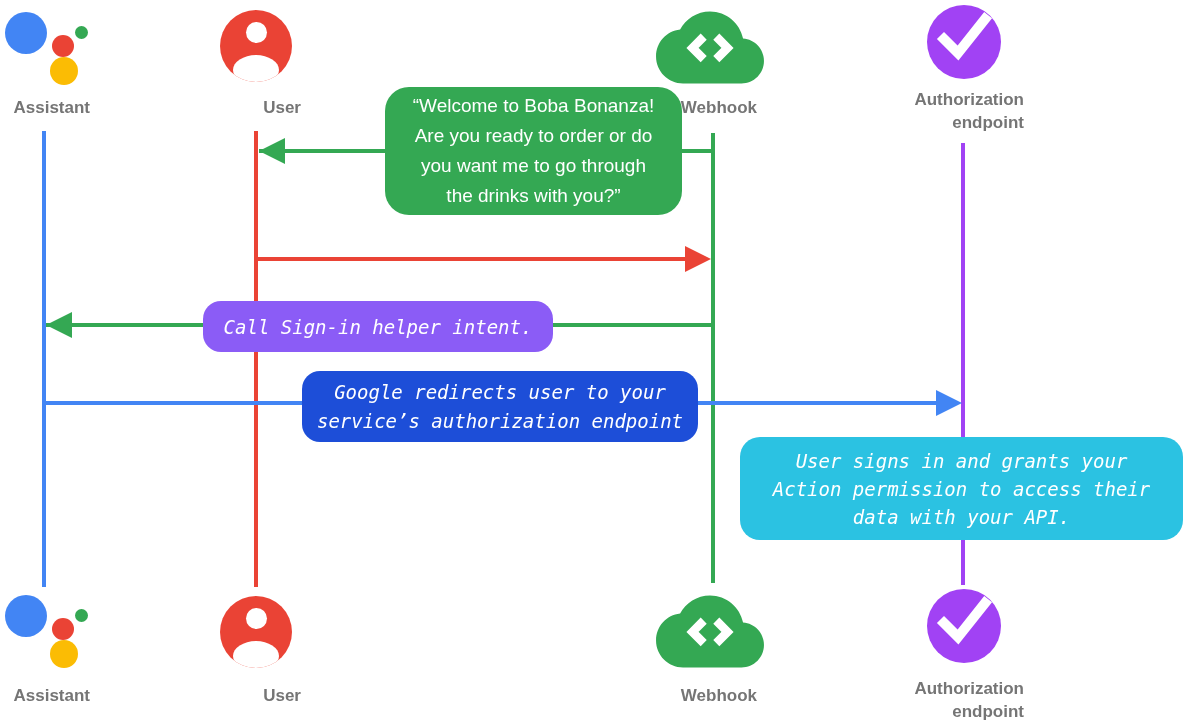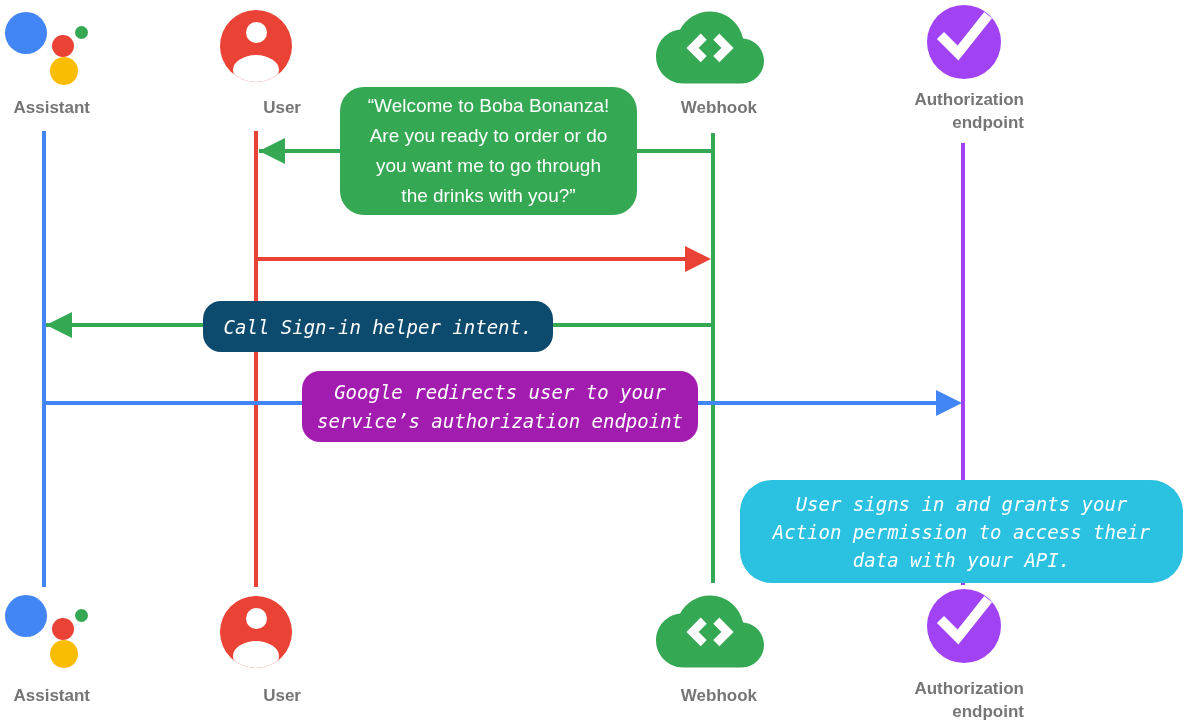--- a/index.html
+++ b/index.html
@@ -11,21 +11,21 @@
   .lifeline{position:absolute;width:4px;z-index:0;}
 
   
   .msg-line{position:absolute;height:4px;z-index:1;}
   .ah{position:absolute;width:0;height:0;z-index:2;
       border-top:13px solid transparent;border-bottom:13px solid transparent;}
 
   
   .bubble{position:absolute;display:flex;align-items:center;justify-content:center;
           text-align:center;color:#fff;white-space:pre-line;z-index:3;}
-  .sans{font-family:"Liberation Sans",sans-serif;}
+  .sans{font-family:"Liberation Sans",sans-serif;margin-left:45px;}
   .mono{font-family:"DejaVu Sans Mono","Liberation Mono",monospace;font-style:italic;}
 
   
   .actor-label{position:absolute;text-align:right;color:#757575;z-index:2;
                font-family:"Liberation Sans",sans-serif;font-weight:bold;font-size:17px;
                line-height:23px;white-space:pre-line;}
 
   
   .alogo{position:absolute;width:90px;height:78px;z-index:2;}
   .alogo i{position:absolute;border-radius:50%;display:block;}
@@ -67,27 +67,27 @@
   <div class="ah" style="left:936px;top:390px;border-left:26px solid #4285F4"></div>
 
   <div class="bubble sans" style="left:340px;top:87px;width:297px;height:128px;border-radius:24px;
        background:#34A853;font-size:19px;line-height:30px;">“Welcome to Boba Bonanza!
 Are you ready to order or do
 you want me to go through
 the drinks with you?”</div>
 
 
   <div class="bubble mono" style="left:203px;top:301px;width:350px;height:51px;border-radius:18px;
-       background:#0c4a6e;font-size:19px;line-height:24px;">Call Sign-in helper intent.</div>
+       background:#8b5cf6;font-size:19px;line-height:24px;">Call Sign-in helper intent.</div>
 
   <div class="bubble mono" style="left:302px;top:371px;width:396px;height:71px;border-radius:18px;
-       background:#a21caf;font-size:19px;line-height:29px;">Google redirects user to your
+       background:#1d4ed8;font-size:19px;line-height:29px;">Google redirects user to your
 service’s authorization endpoint</div>
 
-  <div class="bubble mono" style="left:740px;top:480px;width:443px;height:103px;border-radius:32px;
+  <div class="bubble mono" style="left:740px;top:437px;width:443px;height:103px;border-radius:20px;
        background:#2BC2E2;font-size:19px;line-height:28px;">User signs in and grants your
 Action permission to access their
 data with your API.</div>
 
   <div class="alogo" style="left:2px;top:10px;">
     <i class="c-blue"></i>
     <i class="c-red"></i>
     <i class="c-grn"></i>
     <i class="c-yel"></i>
   </div>

